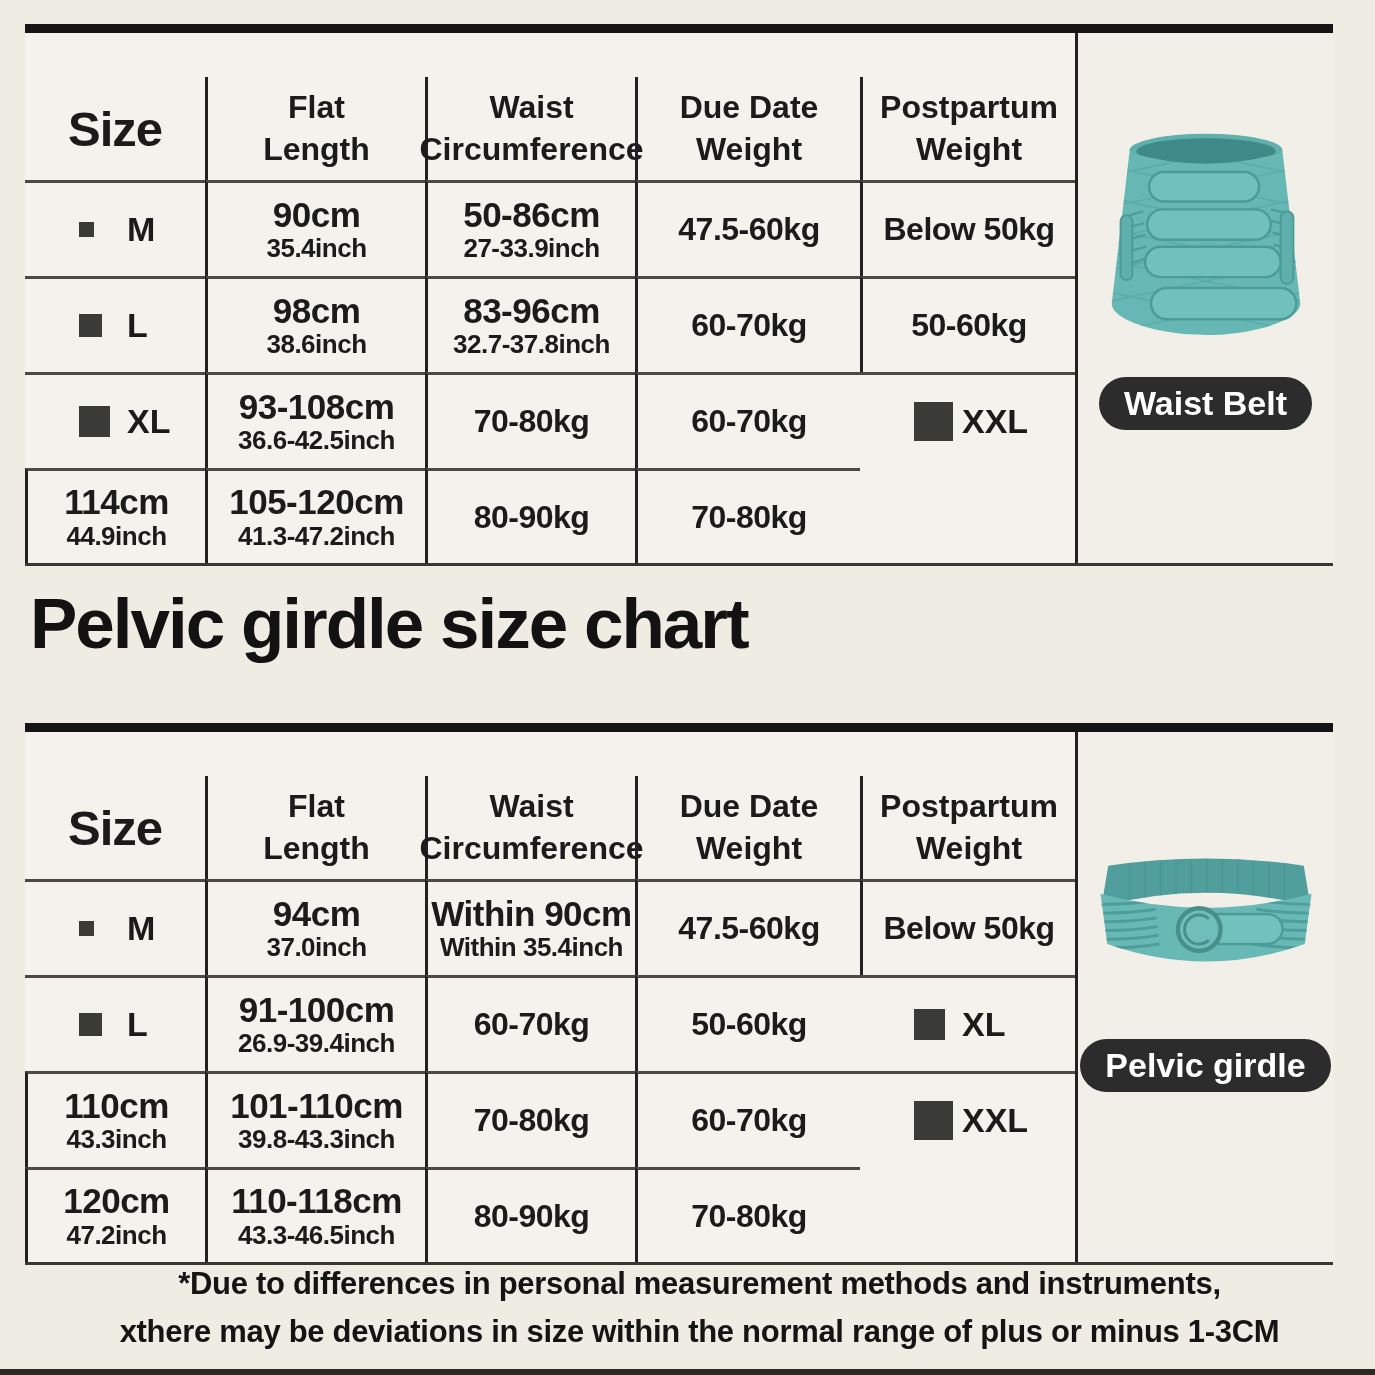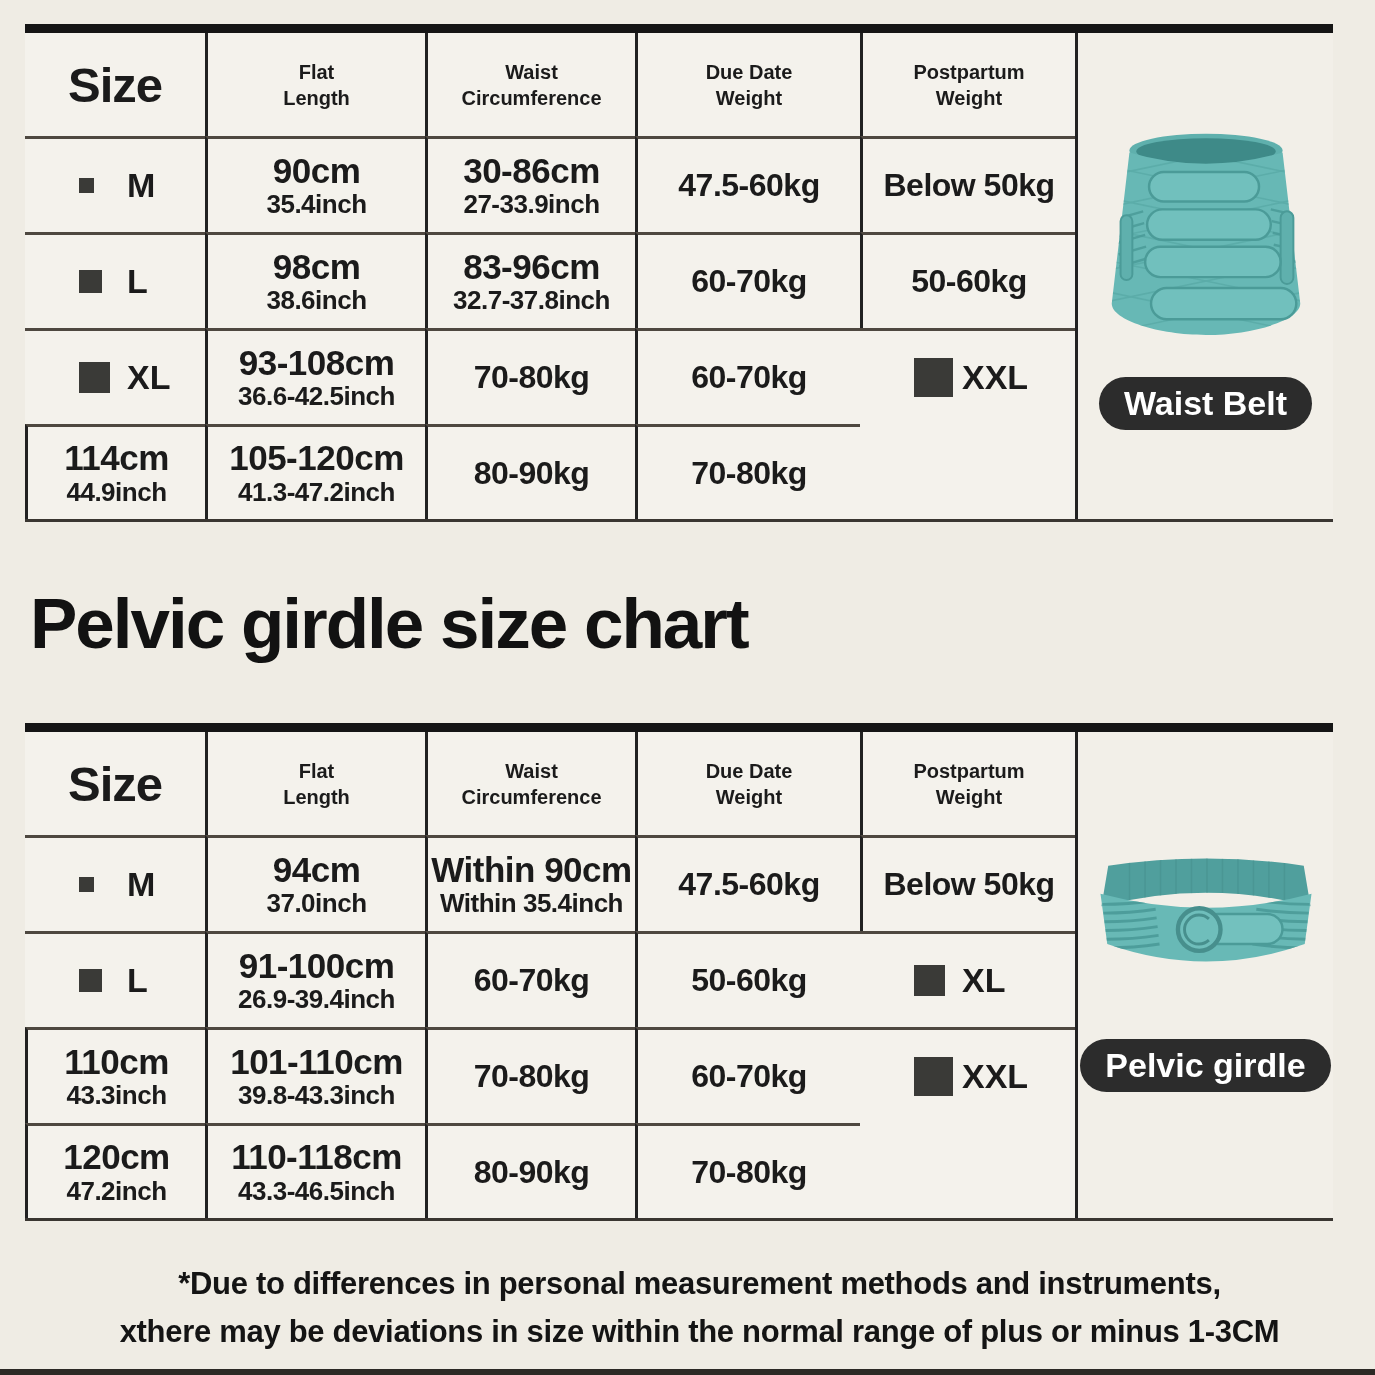--- a/index.html
+++ b/index.html
@@ -13,29 +13,30 @@
     position:absolute; left:25px; width:1308px; box-sizing:border-box;
     display:flex; background:#f4f2ec;
     border-top:9px solid #151515; border-bottom:3px solid #3a3631;
   }
   .t1 { top:24px; }
   .t2 { top:723px; }
   .tbl-grid {
     display:grid;
     grid-template-columns:180px 220px 210px 225px 215px;
     grid-template-rows:103px 96px 96px 96px 95px;
+    margin-top:44px;
   }
   .cell {
     display:flex; flex-direction:column; align-items:center; justify-content:center;
     border-left:3px solid #212121; box-sizing:border-box; text-align:center;
   }
   .cell.fc { border-left:none; }
   .cell.rb { border-top:3px solid #4e4840; }
   .size-hd { font-size:49px; font-weight:700; letter-spacing:-1px; }
-  .hl { font-size:20px; font-weight:700; line-height:1.3; }
+  .hl { font-size:32px; font-weight:700; line-height:1.3; }
   .main { font-size:35px; font-weight:700; line-height:1.12; letter-spacing:-0.5px; }
   .sub  { font-size:26px; font-weight:700; line-height:1.15; letter-spacing:-0.5px; }
   .wt   { font-size:32px; font-weight:700; letter-spacing:-0.5px; }
   .size-cell { flex-direction:row; justify-content:flex-start; padding-left:54px; }
   .sq-slot { width:48px; display:flex; align-items:center; justify-content:flex-start; }
   .sq { background:#3a3a37; display:inline-block; }
   .sq-m  { width:15px; height:15px; }
   .sq-l  { width:23px; height:23px; }
   .sq-xl { width:31px; height:31px; }
   .sq-xxl{ width:39px; height:39px; }
@@ -96,21 +97,21 @@
           <span class="sq-slot">
             <span class="sq sq-m"></span>
           </span>
           <span class="sz-label">M</span>
         </div>
       <div class="cell rb">
           <span class="main">90cm</span>
           <span class="sub">35.4inch</span>
         </div>
       <div class="cell rb">
-          <span class="main">30-86cm</span>
+          <span class="main">50-86cm</span>
           <span class="sub">27-33.9inch</span>
         </div>
       <div class="cell rb">
           <span class="wt">47.5-60kg</span>
         </div>
       <div class="cell rb">
           <span class="wt">Below 50kg</span>
         </div>
 
       <div class="cell fc rb size-cell">

